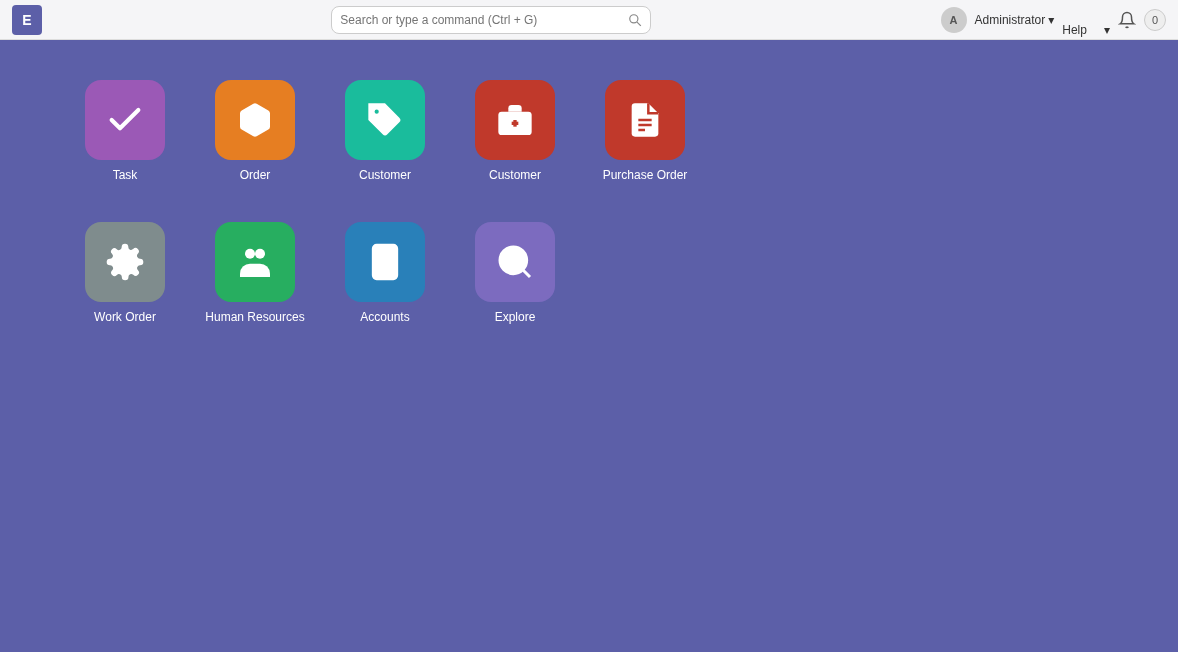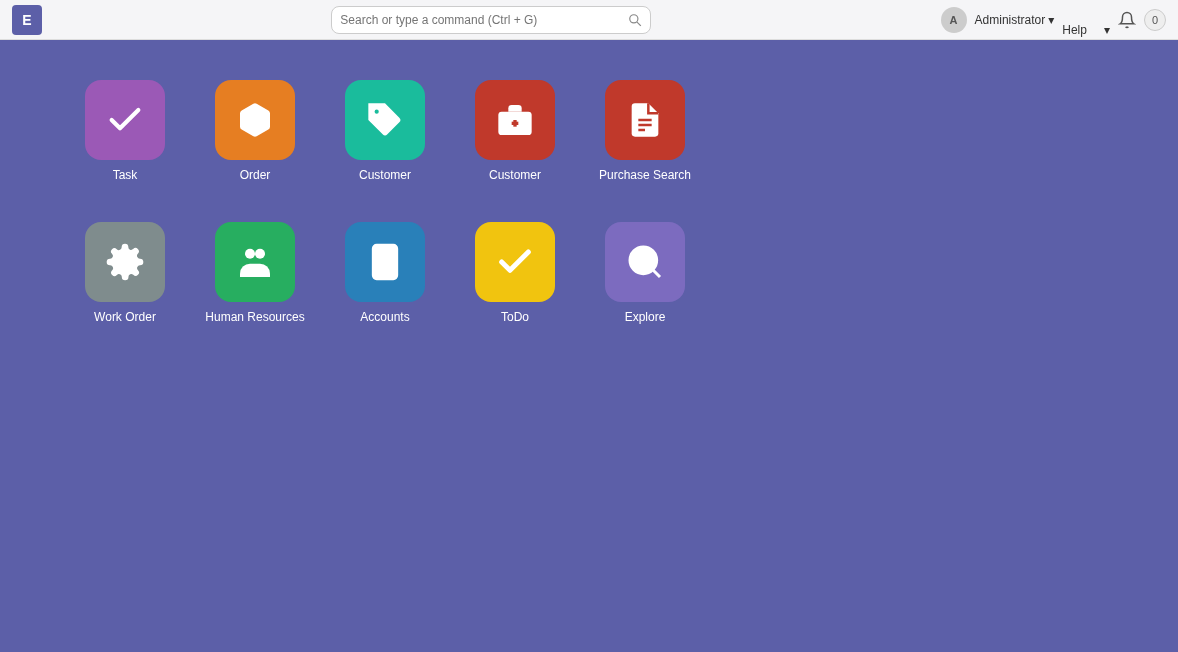--- a/index.html
+++ b/index.html
@@ -290,21 +290,21 @@
     <div class="app-item">
       <div class="app-icon icon-purchase-order">
         <svg viewBox="0 0 24 24" xmlns="http://www.w3.org/2000/svg" fill="none">
           <path d="M14 2H6a2 2 0 0 0-2 2v16a2 2 0 0 0 2 2h12a2 2 0 0 0 2-2V8z" fill="white"></path>
           <polyline points="14 2 14 8 20 8" fill="none" stroke="#c0392b" stroke-width="1.5"></polyline>
           <line x1="8" y1="12" x2="16" y2="12" stroke="#c0392b" stroke-width="1.5"></line>
           <line x1="8" y1="15" x2="16" y2="15" stroke="#c0392b" stroke-width="1.5"></line>
           <line x1="8" y1="18" x2="12" y2="18" stroke="#c0392b" stroke-width="1.5"></line>
         </svg>
       </div>
-      <span class="app-label">Purchase Search</span>
+      <span class="app-label">Purchase Order</span>
     </div>
 
   </div>
 
   <div class="app-row">
 
     <div class="app-item">
       <div class="app-icon icon-work-order">
         <svg viewBox="0 0 24 24" xmlns="http://www.w3.org/2000/svg" fill="white">
           <circle cx="12" cy="12" r="3" fill="#7f8c8d"></circle>
@@ -331,28 +331,20 @@
           <rect x="5" y="2" width="14" height="20" rx="2"></rect>
           <line x1="9" y1="7" x2="15" y2="7"></line>
           <line x1="9" y1="10" x2="15" y2="10"></line>
           <line x1="9" y1="13" x2="13" y2="13"></line>
           <line x1="9" y1="16" x2="12" y2="16"></line>
         </svg>
       </div>
       <span class="app-label">Accounts</span>
     </div>
 
-    <div class="app-item">
-      <div class="app-icon icon-todo">
-        <svg viewBox="0 0 24 24" xmlns="http://www.w3.org/2000/svg">
-          <polyline points="20 6 9 17 4 12" stroke="white" stroke-width="3" fill="none" stroke-linecap="round" stroke-linejoin="round"></polyline>
-        </svg>
-      </div>
-      <span class="app-label">ToDo</span>
-    </div>
 
     <div class="app-item">
       <div class="app-icon icon-explore">
         <svg viewBox="0 0 24 24" xmlns="http://www.w3.org/2000/svg" fill="none" stroke="white" stroke-width="1.8">
           <circle cx="11" cy="11" r="8"></circle>
           <path d="M21 21l-4.35-4.35"></path>
           <line x1="11" y1="6" x2="11" y2="8"></line>
           <path d="M8 11 C8 9 10 8 11 8 C12 8 14 9 14 11 C14 13 12 14 11 14" stroke-linecap="round"></path>
         </svg>
       </div>

